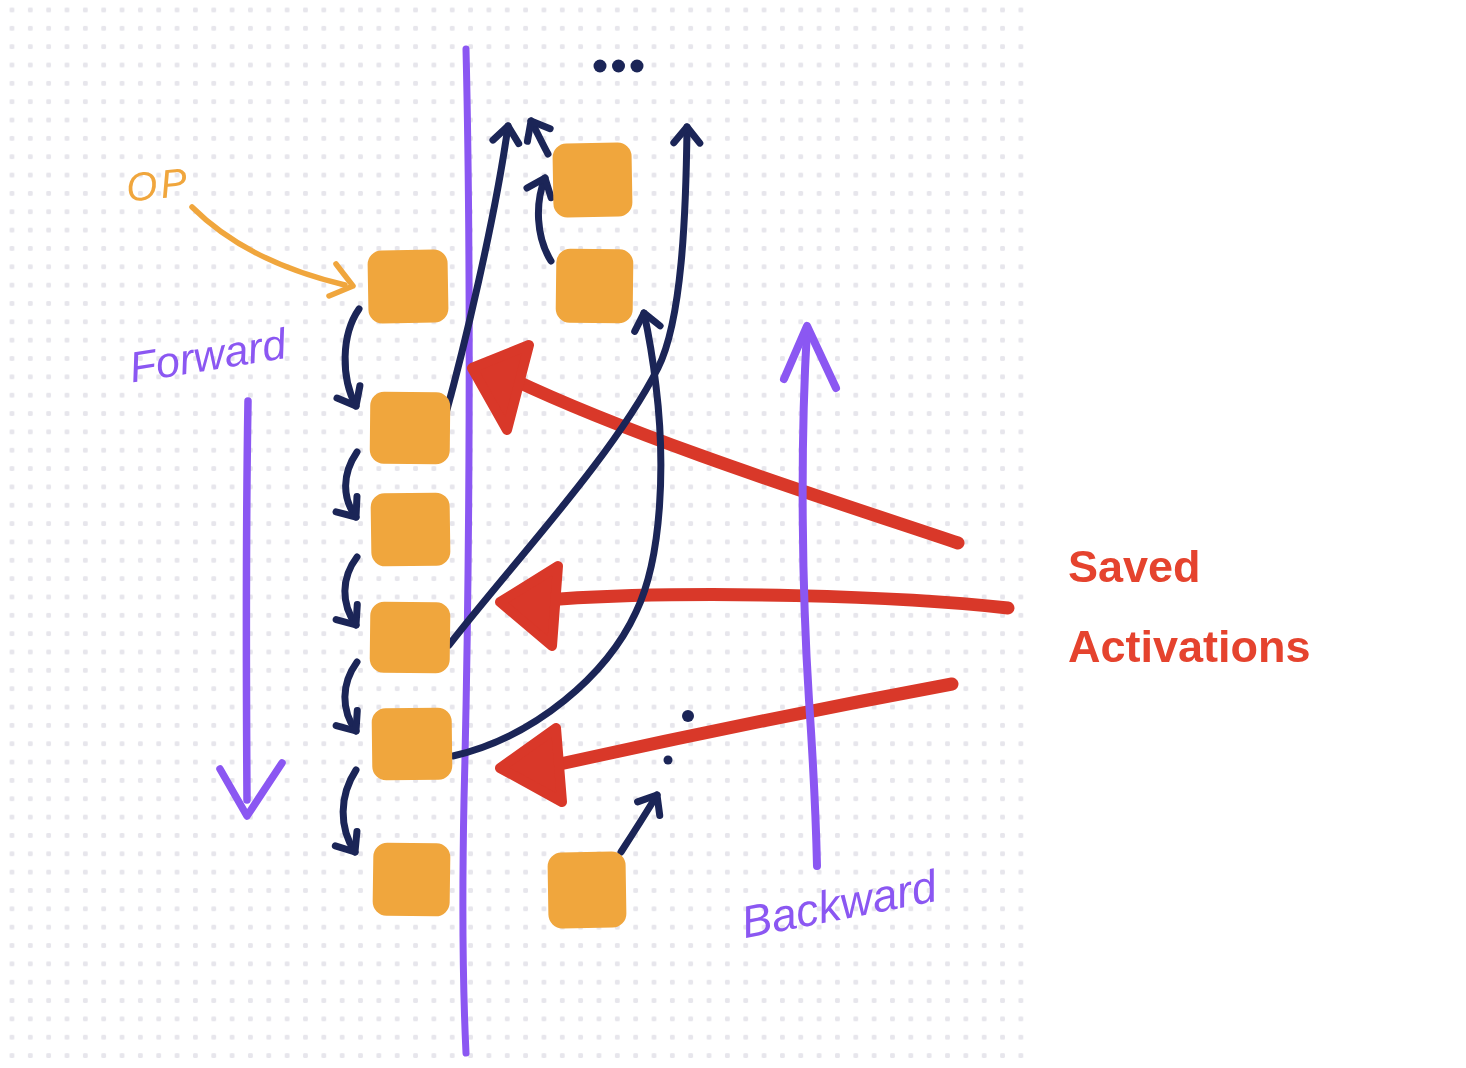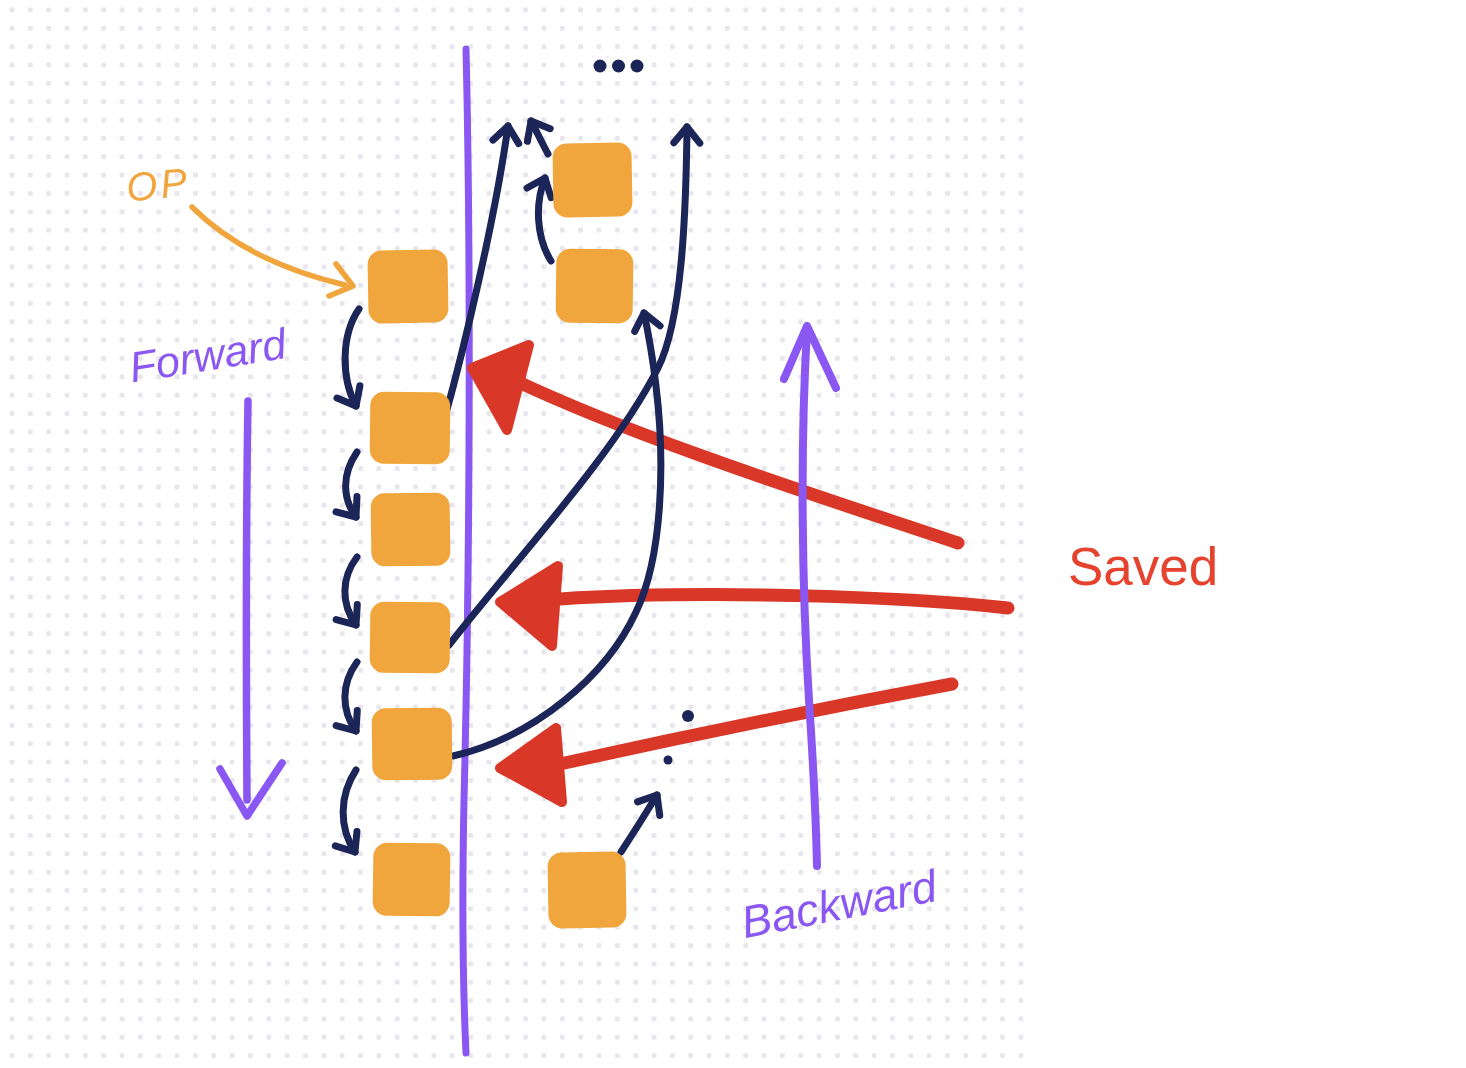--- a/index.html
+++ b/index.html
@@ -45,21 +45,21 @@
     font-size:43px;color:var(--c-direction_ink);
     transform:rotate(-9deg);
   }
   .lbl-backward{
     left:737px;top:898px;
     font-size:45px;color:var(--c-direction_ink);
     transform:rotate(-11deg);
   }
   .lbl-saved{
     position:absolute;left:1068px;top:527px;
-    font-weight:normal;font-size:53px;line-height:80px;
+    font-weight:bold;font-size:45px;line-height:80px;
     color:var(--c-saved_text);
     white-space:nowrap;
   }
 </style>
 </head>
 <body>
 
 <div id="stage">
 
   <div class="dotgrid"></div>
@@ -133,15 +133,16 @@
       <circle cx="637" cy="66" r="6.5"></circle>
     </g>
   </svg>
 
   <div class="hand lbl-op">OP</div>
   <div class="hand lbl-forward">Forward</div>
   <div class="hand lbl-backward">Backward</div>
 
   <div class="lbl-saved">
     <div>Saved</div>
+    <div>Activations</div>
   </div>
 
 </div>
 
 </body></html>

